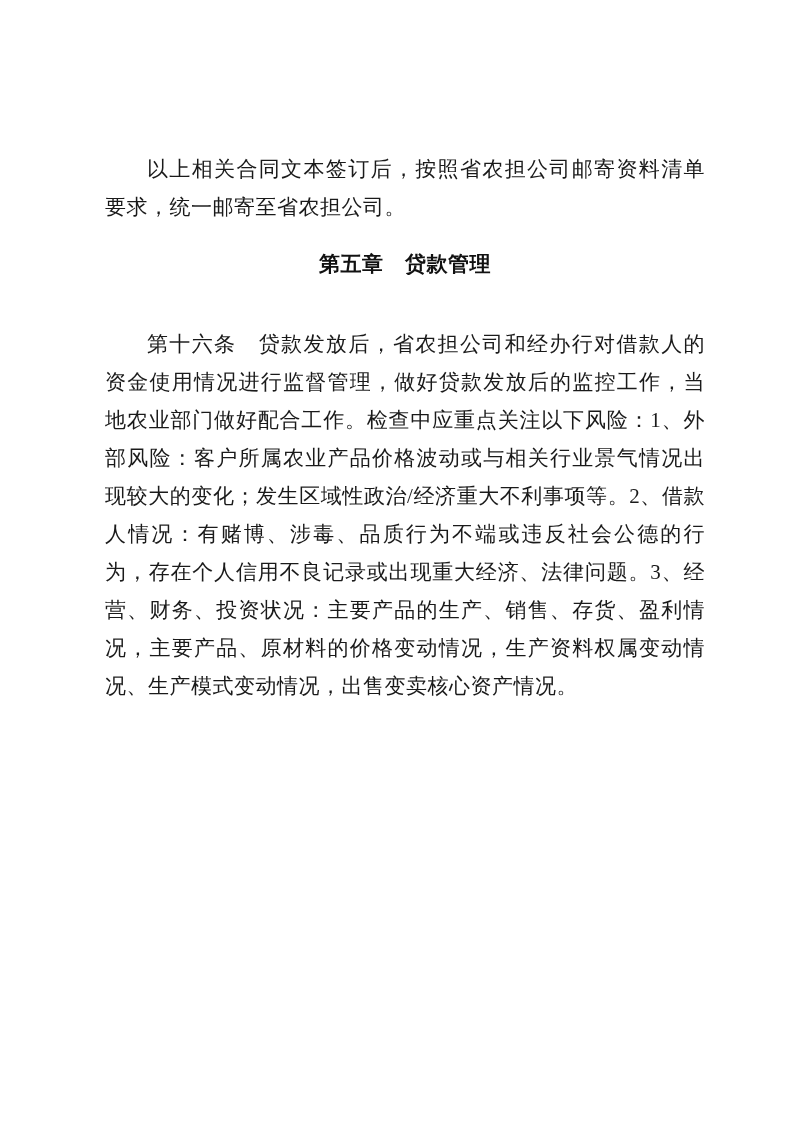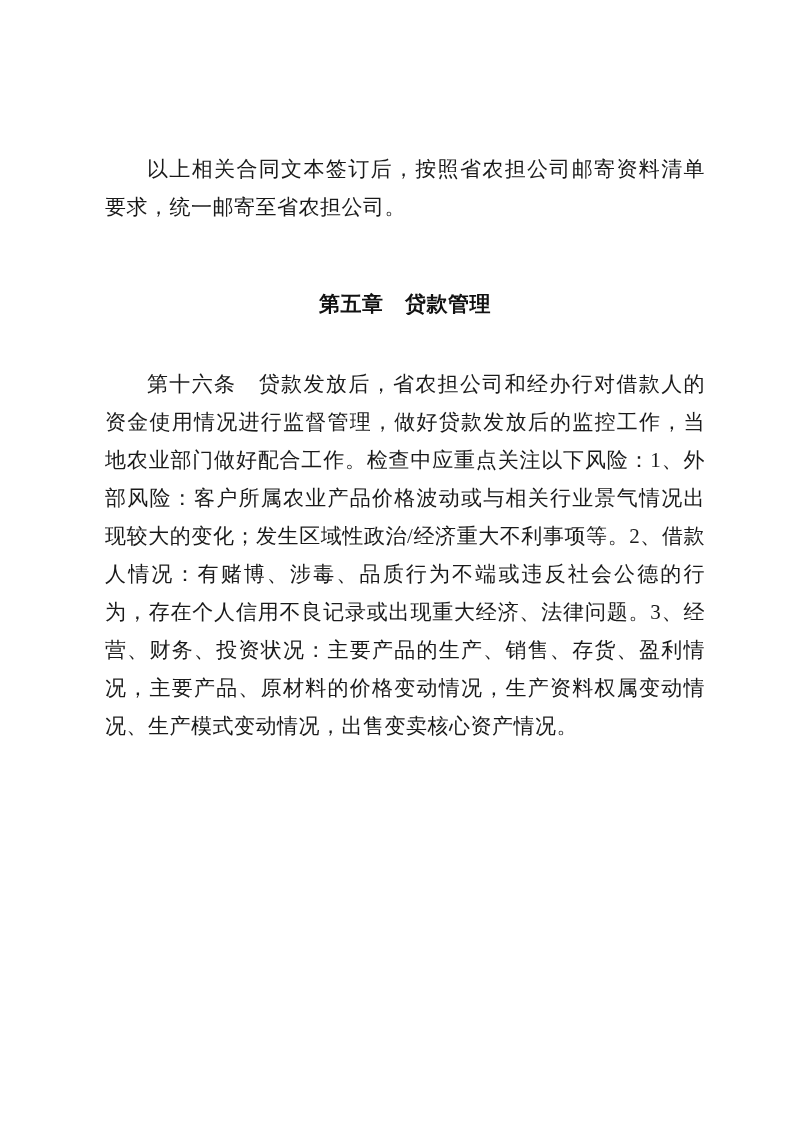--- a/index.html
+++ b/index.html
@@ -25,21 +25,21 @@
     font-family: "Liberation Serif", "DejaVu Serif", serif;
     font-size: 21px;
     line-height: 38px;
     letter-spacing: 0.5px;
     color: #1a1a1a;
     text-align: justify;
     text-indent: 2em;
     line-break: loose;
   }
   .chapter-heading {
-    margin: 58px 0 41px 0;
+    margin: 18px 0 41px 0;
     font-family: "Liberation Sans", "DejaVu Sans", sans-serif;
     font-size: 21px;
     line-height: 40px;
     font-weight: bold;
     letter-spacing: 0.5px;
     color: #111111;
     text-align: center;
     text-indent: 0;
   }
   .page-number {

